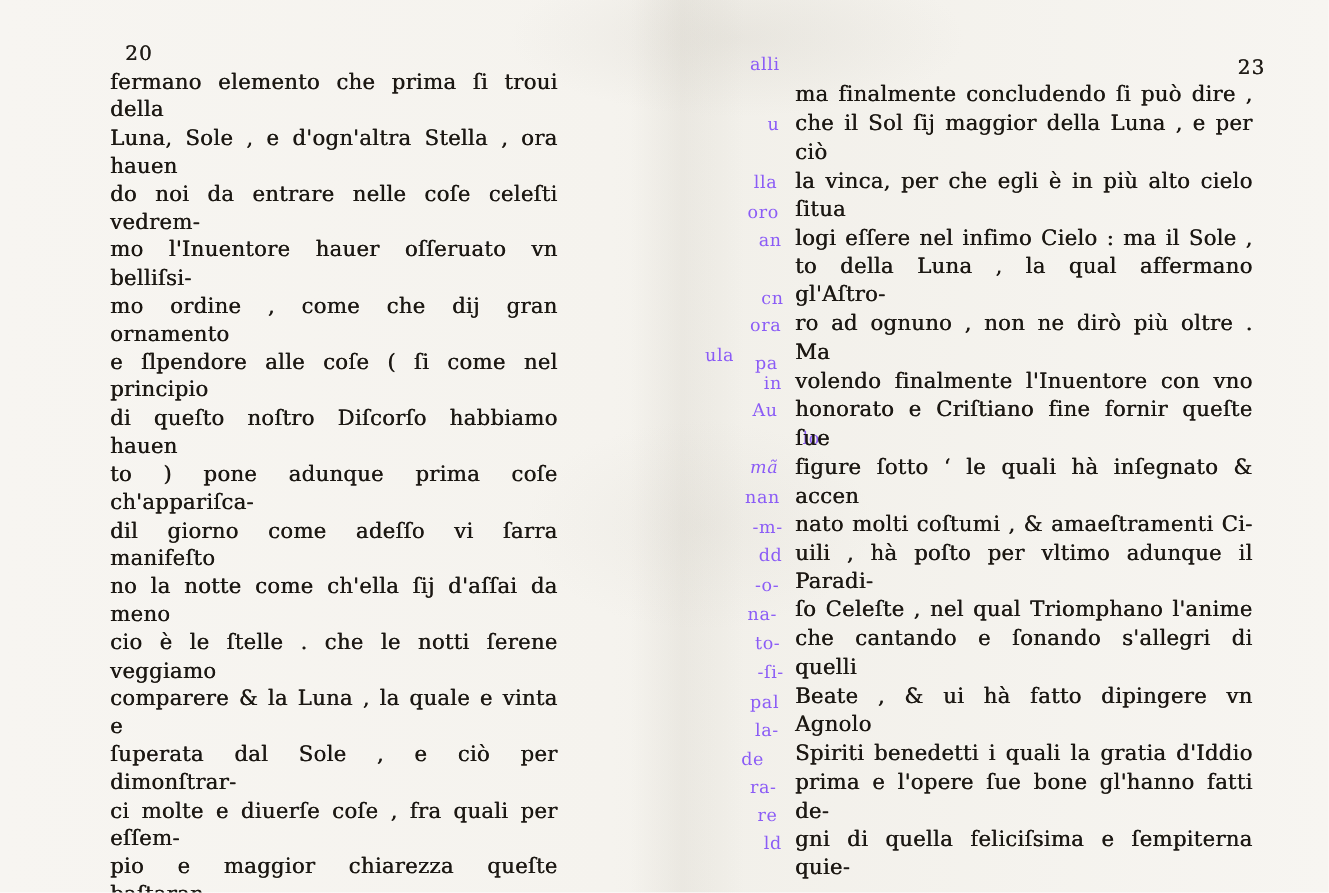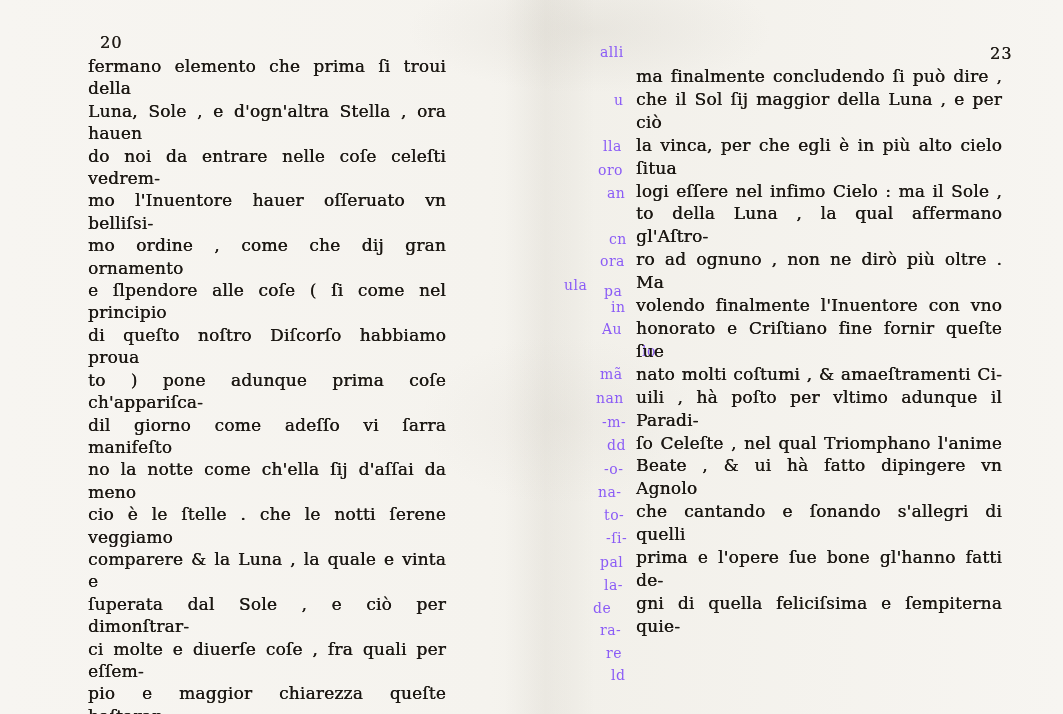--- a/index.html
+++ b/index.html
@@ -49,21 +49,21 @@
     <div class="ghost" style="left: 603px; top: 138px;">lla</div>
     <div class="ghost" style="left: 598px; top: 162px;">oro</div>
     <div class="ghost" style="left: 607px; top: 185px;">an</div>
     <div class="ghost" style="left: 600px; top: 209px; margin-top: 44px;">ora</div>
     <div class="ghost" style="left: 609px; top: 231px;">cn</div>
     <div class="ghost" style="left: 604px; top: 255px; margin-top: 28px;">pa</div>
     <div class="ghost" style="left: 564px; top: 277px;">ula</div>
     <div class="ghost" style="left: 611px; top: 299px;">in</div>
     <div class="ghost" style="left: 602px; top: 321px;">Au</div>
     <div class="ghost" style="left: 606px; top: 343px; margin-left: 36px;">lo</div>
-    <div class="ghost" style="left: 600px; top: 366px;">mã</div>
+    <div class="ghost" style="left: 600px; top: 366px; font-style: italic;">mã</div>
     <div class="ghost" style="left: 596px; top: 390px;">nan</div>
     <div class="ghost" style="left: 602px; top: 414px;">-m-</div>
     <div class="ghost" style="left: 607px; top: 437px;">dd</div>
     <div class="ghost" style="left: 604px; top: 461px;">-o-</div>
     <div class="ghost" style="left: 598px; top: 484px;">na-</div>
     <div class="ghost" style="left: 604px; top: 507px;">to-</div>
     <div class="ghost" style="left: 606px; top: 530px;">-ſi-</div>
     <div class="ghost" style="left: 600px; top: 554px;">pal</div>
     <div class="ghost" style="left: 604px; top: 577px;">la-</div>
     <div class="ghost" style="left: 593px; top: 600px;">de</div>
@@ -77,21 +77,21 @@
 <div class="page-number pn-right">23</div>
 
 <div class="textblock tb-left">
   <div>
       <div class="line">fermano elemento che prima ſi troui della</div>
       <div class="line">Luna, Sole , e d'ogn'altra Stella , ora hauen</div>
       <div class="line">do noi da entrare nelle coſe celeſti vedrem-</div>
       <div class="line">mo l'Inuentore hauer oſſeruato vn belliſsi-</div>
       <div class="line">mo ordine , come che dij gran ornamento</div>
       <div class="line">e ſlpendore alle coſe ( ſi come nel principio</div>
-      <div class="line">di queſto noſtro Diſcorſo habbiamo proua</div>
+      <div class="line">di queſto noſtro Diſcorſo habbiamo hauen</div>
       <div class="line">to ) pone adunque prima coſe ch'appariſca-</div>
       <div class="line">dil giorno come adeſſo vi ſarra manifeſto</div>
       <div class="line">no la notte come ch'ella ſij d'aſſai da meno</div>
       <div class="line">cio è le ſtelle . che le notti ſerene veggiamo</div>
       <div class="line">comparere &amp; la Luna , la quale e vinta e</div>
       <div class="line">ſuperata dal Sole , e ciò per dimonſtrar-</div>
       <div class="line">ci molte e diuerſe coſe , fra quali per eſſem-</div>
       <div class="line">pio e maggior chiarezza queſte baſtaran-</div>
     </div>
 
@@ -100,22 +100,24 @@
 <div class="textblock tb-right">
   <div>
       <div class="line">ma finalmente concludendo ſi può dire ,</div>
       <div class="line">che il Sol ſij maggior della Luna , e per ciò</div>
       <div class="line">la vinca, per che egli è in più alto cielo ſitua</div>
       <div class="line">logi eſſere nel infimo Cielo : ma il Sole ,</div>
       <div class="line">to della Luna , la qual affermano gl'Aſtro-</div>
       <div class="line">ro ad ognuno , non ne dirò più oltre . Ma</div>
       <div class="line">volendo finalmente l'Inuentore con vno</div>
       <div class="line">honorato e Criſtiano fine fornir queſte ſue</div>
+      <div class="line">figure ſotto ‘ le quali hà inſegnato &amp; accen</div>
       <div class="line">nato molti coſtumi , &amp; amaeſtramenti Ci-</div>
       <div class="line">uili , hà poſto per vltimo adunque il Paradi-</div>
       <div class="line">ſo Celeſte , nel qual Triomphano l'anime</div>
+      <div class="line">che cantando e ſonando s'allegri di quelli</div>
       <div class="line">Beate , &amp; ui hà fatto dipingere vn Agnolo</div>
-      <div class="line">che cantando e ſonando s'allegri di quelli</div>
+      <div class="line">Spiriti benedetti i quali la gratia d'Iddio</div>
       <div class="line">prima e l'opere ſue bone gl'hanno fatti de-</div>
       <div class="line">gni di quella feliciſsima e ſempiterna quie-</div>
     </div>
 
 </div>
 
 </body></html>

